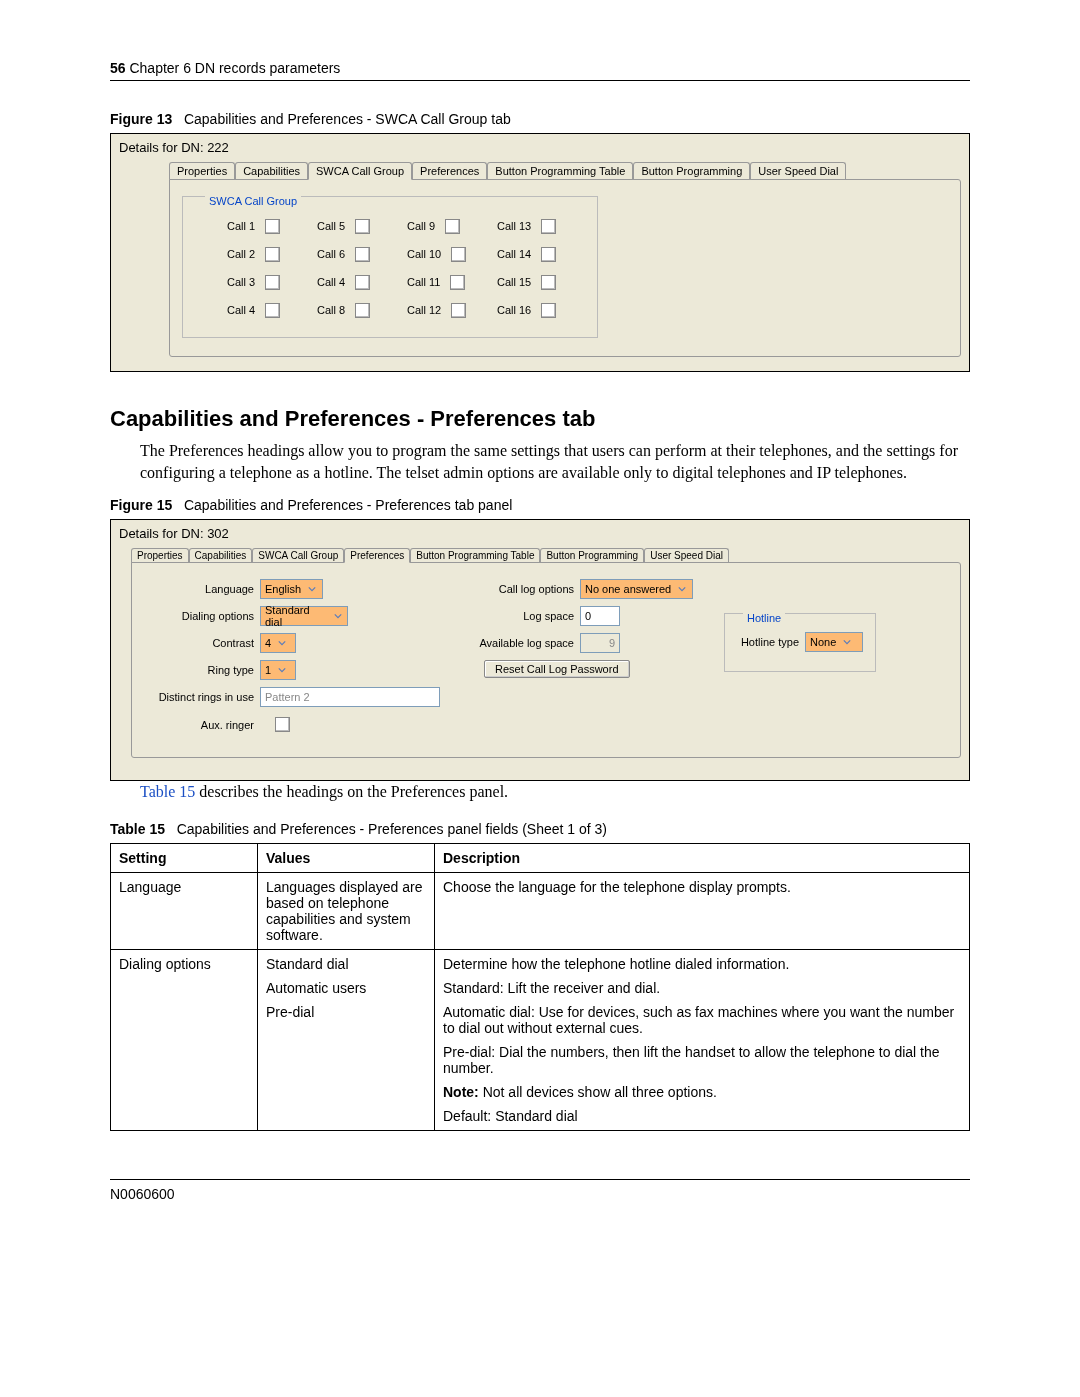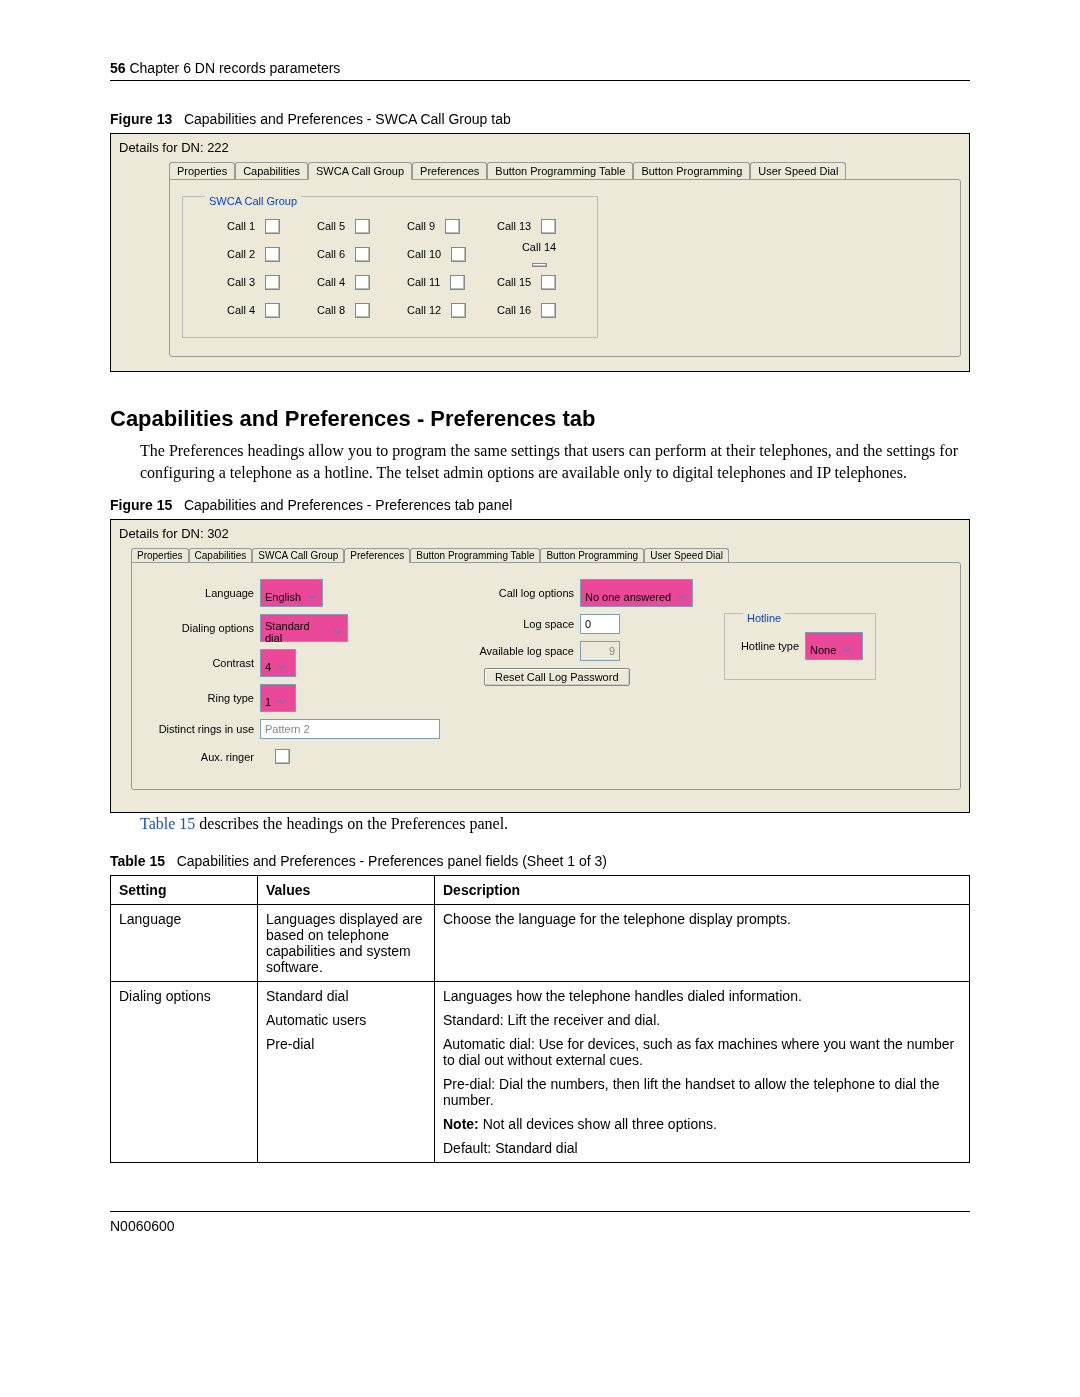--- a/index.html
+++ b/index.html
@@ -114,22 +114,22 @@
     margin: 0 0 14px 30px;
   }
 
   
   .pref-row { display:flex; gap:20px; }
   .pref-col { flex: 0 0 auto; }
   .pref-line { display:flex; align-items:center; margin-bottom:7px; }
   .pref-label { width: 110px; text-align:right; padding-right:6px; font-size:11px; }
   .select {
     display:flex; align-items:center;
-    border:1px solid #7e9db9; background:#ec4899;
-    height:18px; font-size:11px; padding:8px 2px 0 4px;
+    border:1px solid #7e9db9; background:#fdba74;
+    height:18px; font-size:11px; padding:0 2px 0 4px;
   }
   .select .arrow {
     width:14px; height:14px; margin-left:4px;
     display:flex; align-items:center; justify-content:center;
     color:#5a7dbb;
   }
   .select .arrow svg { width:8px; height:8px; }
   .textbox {
     border:1px solid #7e9db9; background:#fff; height:18px;
     font-size:11px; padding:0 4px; display:flex; align-items:center;
@@ -248,21 +248,21 @@
             <div class="cb"></div>
           </div>
           <div class="call-cell" style="grid-area: 4 / 3;">
             <span>Call 12</span>
             <div class="cb"></div>
           </div>
           <div class="call-cell" style="grid-area: 1 / 4;">
             <span>Call 13</span>
             <div class="cb"></div>
           </div>
-          <div class="call-cell" style="grid-area: 2 / 4; flex-direction: column;">
+          <div class="call-cell" style="grid-area: 2 / 4;">
             <span>Call 14</span>
             <div class="cb"></div>
           </div>
           <div class="call-cell" style="grid-area: 3 / 4;">
             <span>Call 15</span>
             <div class="cb"></div>
           </div>
           <div class="call-cell" style="grid-area: 4 / 4;">
             <span>Call 16</span>
             <div class="cb"></div>
@@ -426,21 +426,21 @@
         </td>
       </tr>
       <tr>
         <td>Dialing options</td>
         <td>
           <div class="desc-p">Standard dial</div>
           <div class="desc-p">Automatic users</div>
           <div class="desc-p">Pre-dial</div>
         </td>
         <td>
-          <div class="desc-p">Languages how the telephone handles dialed information.</div>
+          <div class="desc-p">Determine how the telephone hotline dialed information.</div>
           <div class="desc-p">Standard: Lift the receiver and dial.</div>
           <div class="desc-p">Automatic dial: Use for devices, such as fax machines where you want the number to dial out without external cues.</div>
           <div class="desc-p">Pre-dial: Dial the numbers, then lift the handset to allow the telephone to dial the number.</div>
           <div class="desc-p"><b>Note:</b> Not all devices show all three options.</div>
           <div class="desc-p">Default: Standard dial</div>
         </td>
       </tr>
     </tbody>
 </table>
 

